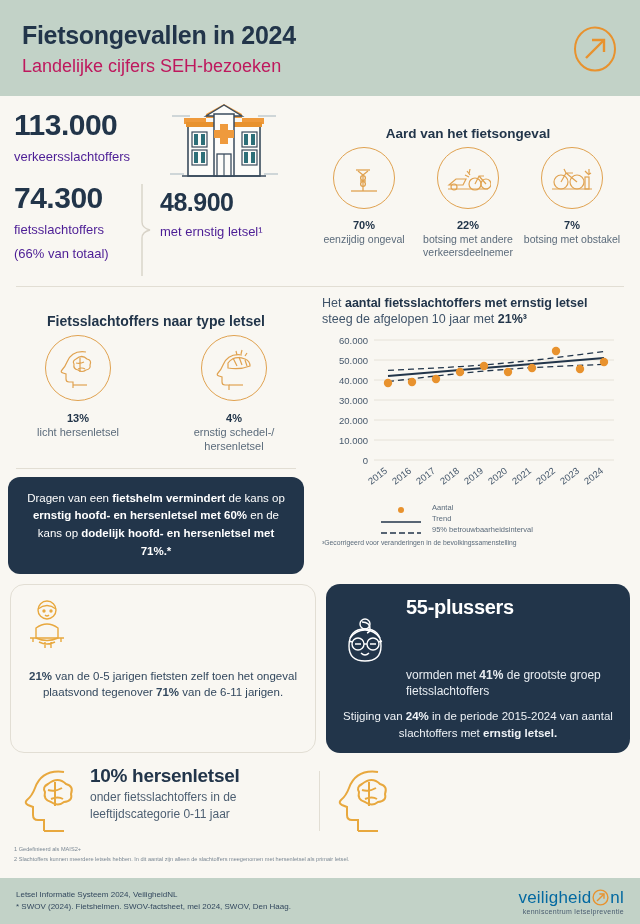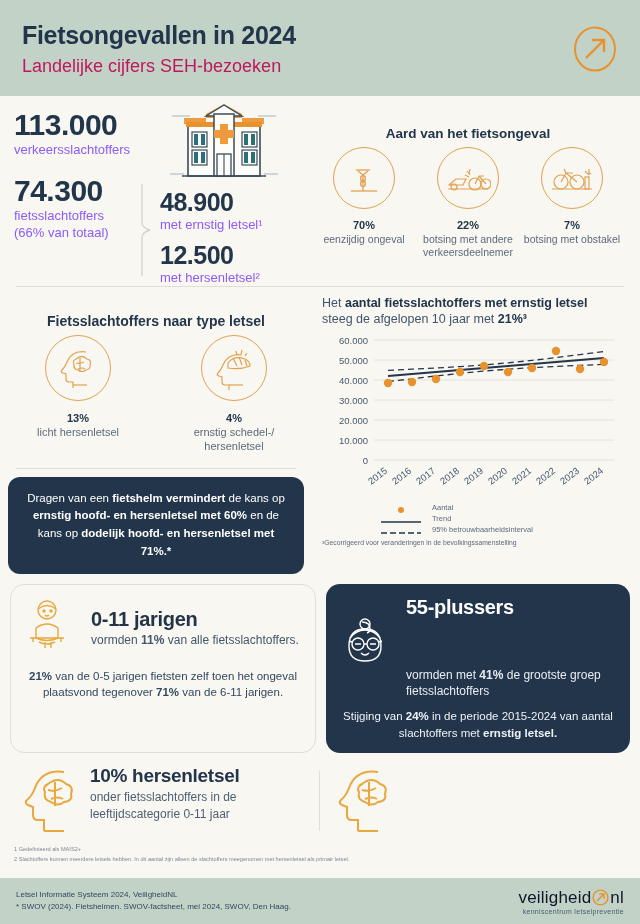--- a/index.html
+++ b/index.html
@@ -21,21 +21,21 @@
   .header h2 { font-size: 18px; font-weight: normal; color:#be185d; margin-top:6px; }
   .logo-circle { width: 46px; height:46px; }
   .divider { height:1px; background:#e2ded4; margin: 0 16px; }
 
   
   .top { display:flex; height: 190px; }
   .top-left { width: 312px; position:relative; padding: 12px 0 0 14px;}
   .top-right { width: 312px; padding-top: 10px; }
   .bignum { font-size: 30px; font-weight:bold; color:#22354a; letter-spacing:-.5px;}
   .bignum.sm { font-size: 25px; }
-  .caption { font-size: 13px; color:#8b5cf6; line-height:1.25; margin-top:0;}
+  .caption { font-size: 13px; color:#4c1d95; line-height:1.25; margin-top:7px;}
   .stat-a { margin-bottom: 16px; }
   .hosp { position:absolute; left:168px; top:6px; }
   .right-stats { position:absolute; left:160px; top:92px; }
   .bracket { position:absolute; left:140px; top:86px; }
 
   
   .sec-title { text-align:center; font-size:13.5px; font-weight:bold; color:#22354a; margin: 20px 0 6px;}
   .icons3 { display:flex; justify-content:space-around; }
   .iw { width: 100px; text-align:center;}
   .circ { width:62px;height:62px;border:1.3px solid #e0a250;border-radius:50%;margin:0 auto 7px;display:flex;align-items:center;justify-content:center;}
@@ -79,21 +79,21 @@
   .brains { display:flex; padding: 12px 6px 0 6px; position:relative;}
   .brain { flex:1; display:flex; align-items:flex-start; gap:10px; padding-left:16px;}
   .brain-h { font-size:19px;font-weight:bold;color:#22354a;letter-spacing:-.3px;}
   .brain-s { font-size:12px;color:#4d5f72;line-height:1.35;margin-top:2px;}
 
   .foot-notes { font-size:5.6px; color:#7b8894; padding: 6px 14px 0 14px; line-height:1.7;}
   .footer { position:absolute; bottom:0; left:0; width:640px; height:46px; background:#c2d2c7;
             display:flex; align-items:center; justify-content:space-between; padding: 0 16px;}
   .footer-text { font-size:8px; color:#33485e; line-height:1.5;}
   .brand { text-align:right; }
-  .brand-main { font-size:17px; color:#0f172a; letter-spacing:.2px; display:flex; align-items:center; gap:1px;}
+  .brand-main { font-size:17px; color:#0369a1; letter-spacing:.2px; display:flex; align-items:center; gap:1px;}
   .brand-sub { font-size:7px; color:#4a5d70; letter-spacing:.3px; }
 </style>
 </head>
 <body>
 
 <div class="header">
   <div>
     <h1>Fietsongevallen in 2024</h1>
     <h2>Landelijke cijfers SEH-bezoeken</h2>
   </div>
@@ -155,24 +155,20 @@
     <div class="bracket">
       <svg width="24" height="96" viewBox="0 0 24 96">
         <path d="M2 2 V40 Q2 46 10 48 Q2 50 2 56 V94" fill="none" stroke="#d8d3c8" stroke-width="1.4"></path>
       </svg>
     </div>
 
     <div class="right-stats">
       <div>
         <div class="bignum sm">48.900</div>
         <div class="caption">met ernstig letsel¹</div>
-      </div>
-      <div style="margin-top:8px">
-        <div class="bignum sm">12.500</div>
-        <div class="caption">met hersenletsel²</div>
       </div>
     </div>
   </div>
 
   <div class="top-right">
     <div class="sec-title">Aard van het fietsongeval</div>
     <div class="icons3">
       <div class="iw">
         <div class="circ">
           <svg width="42" height="42" viewBox="0 0 42 42" stroke="#e0a250" fill="none" stroke-width="1.3">
@@ -342,26 +338,20 @@
           <circle cx="22" cy="13" r="9"></circle>
           <path d="M13 12 q9 -7 18 0"></path>
           <circle cx="19" cy="14" r="1" fill="#e8a83e"></circle>
             <circle cx="26" cy="14" r="1" fill="#e8a83e"></circle>
           <path d="M20 18 q2 2 4 0"></path>
           <path d="M11 31 q11 -8 22 0 v10 q-11 5 -22 0 z"></path>
           <path d="M5 41 h34 M8 41 v4 M36 41 v4"></path>
           <path d="M14 45 q8 4 16 0 M20 45 v6 M26 45 v6"></path>
         </svg>
       </span>
-      <div>
-        <div class="card-head">0-11 jarigen</div>
-        <div class="card-sub">
-          <span>vormden </span><b>11%</b><span> van alle fietsslachtoffers.</span>
-        </div>
-      </div>
     </div>
     <div class="card-note">
       <b>21%</b><span> van de 0-5 jarigen fietsten zelf toen het ongeval plaatsvond tegenover </span><b>71%</b><span> van de 6-11 jarigen.</span>
     </div>
   </div>
 
   <div class="card dark">
     <div class="card-top">
       <span>
         <svg width="58" height="58" viewBox="0 0 58 58" stroke="#ffffff" fill="none" stroke-width="1.4">

